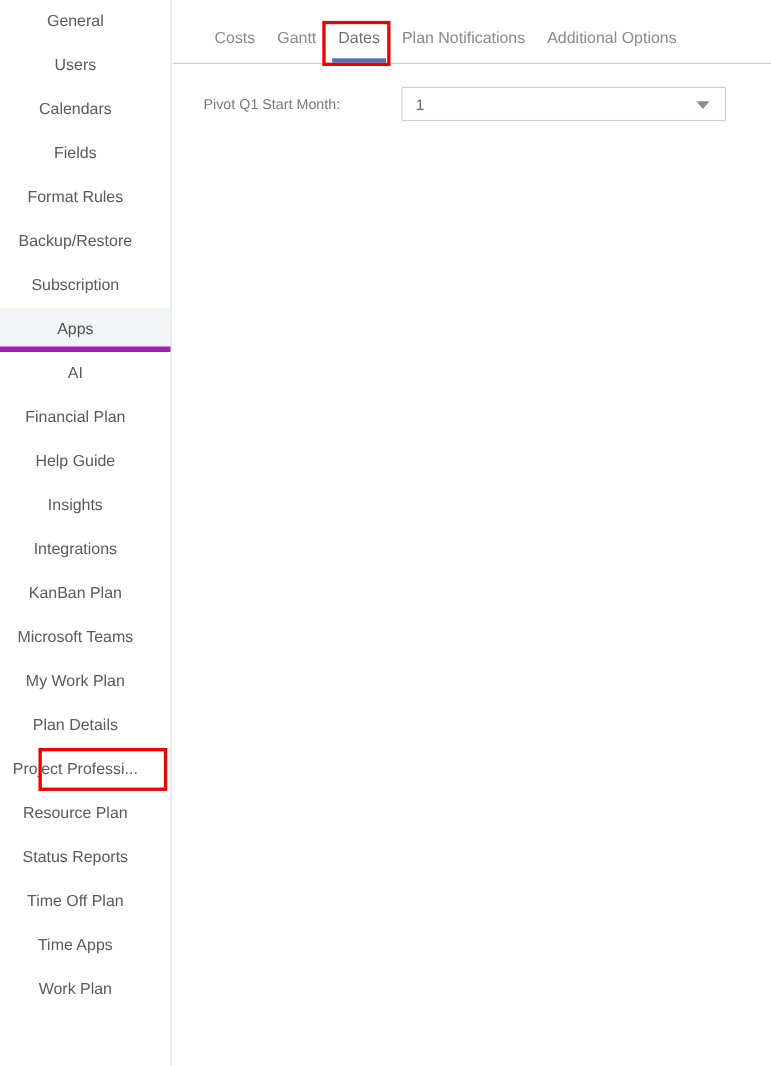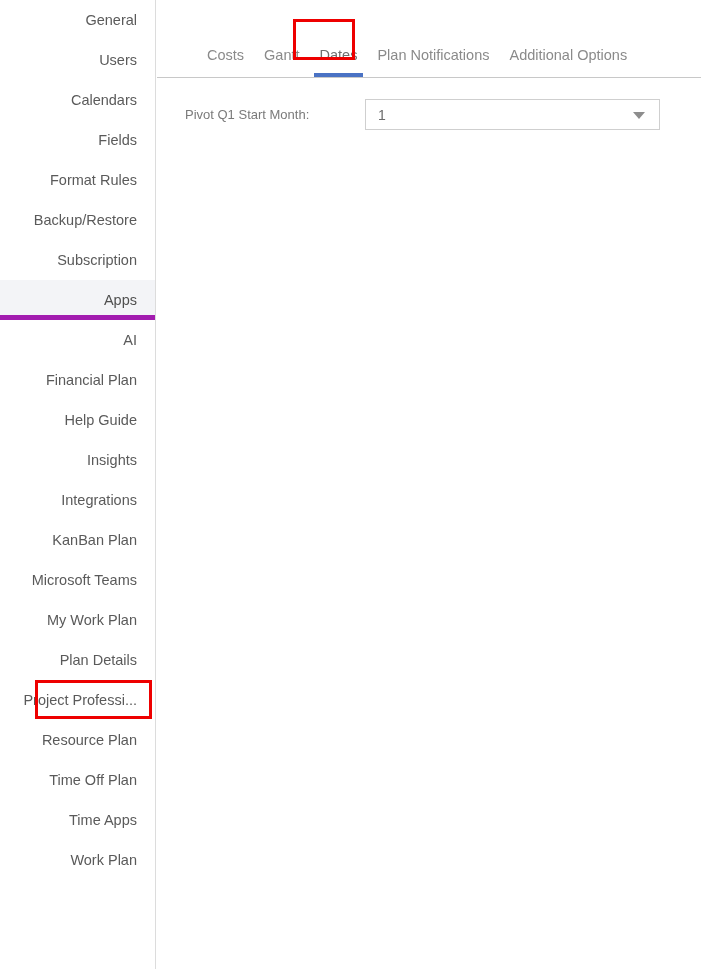--- a/index.html
+++ b/index.html
@@ -38,21 +38,21 @@
     list-style: none;
     margin: 0;
     padding: 0;
   }
 
   .nav-item {
     position: relative;
     height: 40px;
     line-height: 40px;
     padding-right: 18px;
-    text-align: right;
+    text-align: center;
     font-size: 14.5px;
     color: #5a5a5a;
     white-space: nowrap;
     overflow: hidden;
     box-sizing: border-box;
     cursor: pointer;
   }
 
   .nav-item.is-active {
     background: #f3f4f7;
@@ -99,24 +99,23 @@
     top: 0;
     right: 0;
     bottom: 0;
   }
 
   .tabstrip {
     position: relative;
     height: 58px;
     border-bottom: 1px solid #c8c8c8;
     box-sizing: border-box;
-    padding-left: 40px;
+    padding-left: 28px;
     display: flex;
     align-items: flex-end;
-    margin-top: 20px;
   }
 
   .tab {
     position: relative;
     font-size: 14.5px;
     color: #8a8a8a;
     padding: 0 10px 14px 10px;
     white-space: nowrap;
     cursor: pointer;
   }
@@ -203,20 +202,21 @@
         <li class="nav-item">Financial Plan</li>
         <li class="nav-item">Help Guide</li>
         <li class="nav-item">Insights</li>
         <li class="nav-item">Integrations</li>
         <li class="nav-item">KanBan Plan</li>
         <li class="nav-item">Microsoft Teams</li>
         <li class="nav-item">My Work Plan</li>
         <li class="nav-item">Plan Details</li>
         <li class="nav-item">Project Professi...</li>
         <li class="nav-item">Resource Plan</li>
+        <li class="nav-item">Status Reports</li>
         <li class="nav-item">Time Off Plan</li>
         <li class="nav-item">Time Apps</li>
         <li class="nav-item">Work Plan</li>
       </ul>
   </nav>
 
   <div class="annotation-box" id="annotation-sidebar"></div>
 
   <section class="content">
 

